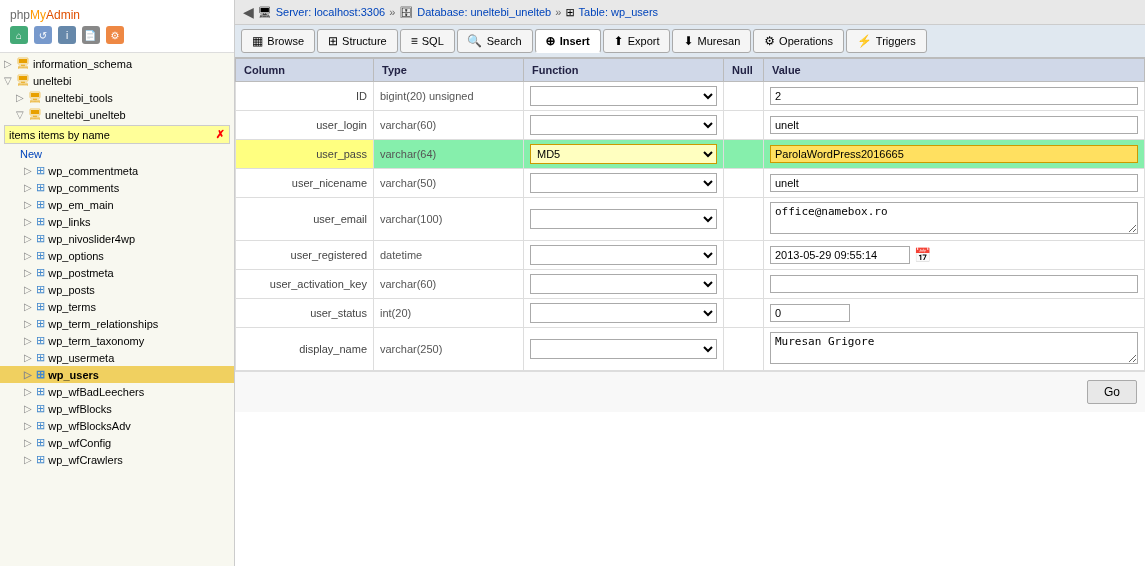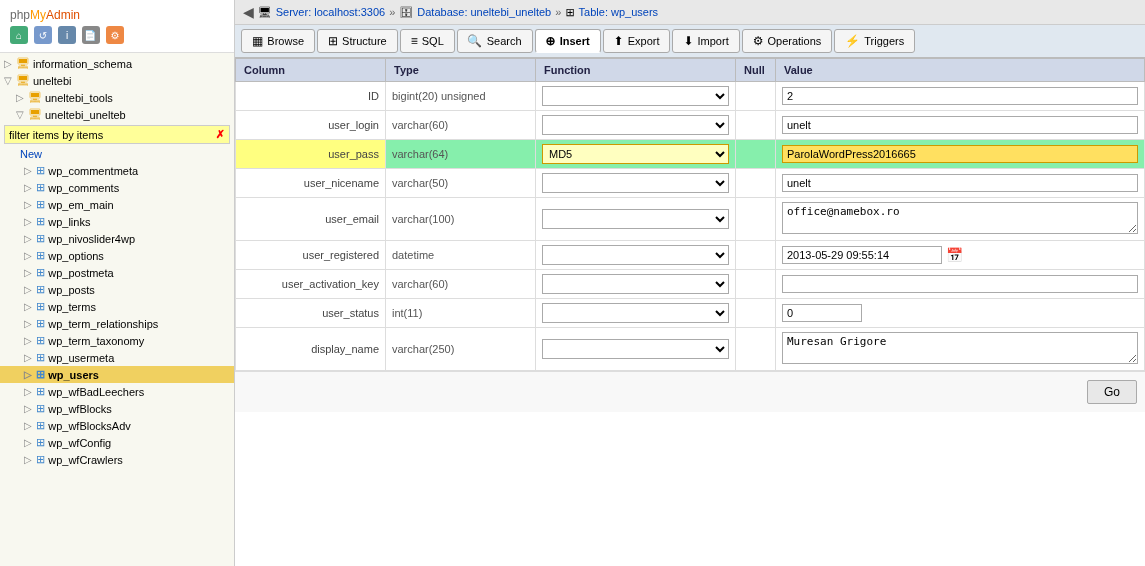--- a/index.html
+++ b/index.html
@@ -140,21 +140,21 @@
       font-size: 11px;
       font-weight: bold;
       color: #224;
     }
     .form-table td {
       border: 1px solid #ddd;
       padding: 4px 6px;
       vertical-align: middle;
       font-size: 11px;
     }
-    .col-column { width: 150px; text-align: right; color: #444; padding-right: 10px; }
+    .col-column { width: 138px; text-align: right; color: #444; padding-right: 10px; }
     .col-type { width: 150px; color: #555; }
     .col-function { width: 200px; }
     .col-null { width: 40px; text-align: center; }
     .col-value { }
     .field-select {
       width: 100%;
       padding: 2px;
       border: 1px solid #aaa;
       background: white;
       font-size: 11px;
@@ -229,21 +229,21 @@
       <span>uneltebi_tools</span>
     </div>
 
     <div class="tree-item" style="padding-left: 16px;">
       <span class="tree-expand">▽</span>
       <span class="tree-icon tree-db-icon">🖥</span>
       <span>uneltebi_unelteb</span>
     </div>
 
     <div class="filter-box">
-      <span>filter items by items</span>
+      <span>items items by name</span>
       <span class="filter-x">✗</span>
     </div>
 
     <div class="new-item">
       <span>New</span>
     </div>
 
     <div class="tree-item" style="padding-left: 24px;">
       <span class="tree-expand">▷</span>
       <span class="tree-icon" style="color:#4488cc;">⊞</span>
@@ -371,21 +371,21 @@
     <button class="tab-btn active">
       <span class="tab-icon">⊕</span>
       <span>Insert</span>
     </button>
     <button class="tab-btn">
       <span class="tab-icon">⬆</span>
       <span>Export</span>
     </button>
     <button class="tab-btn">
       <span class="tab-icon">⬇</span>
-      <span>Import</span>
+      <span>Muresan</span>
     </button>
     <button class="tab-btn">
       <span class="tab-icon">⚙</span>
       <span>Operations</span>
     </button>
     <button class="tab-btn">
       <span class="tab-icon">⚡</span>
       <span>Triggers</span>
     </button>
   </div>
@@ -437,35 +437,35 @@
             <td class="col-null"></td>
             <td class="col-value"><textarea class="field-textarea" rows="2" style="">office@namebox.ro</textarea></td>
           </tr>
           <tr>
             <td class="col-column">user_registered</td>
             <td class="col-type">datetime</td>
             <td class="col-function"><select class="field-select"><option value=""></option></select></td>
             <td class="col-null"></td>
             <td class="col-value">
               <div class="datetime-wrapper">
-                <input type="text" class="field-input" value="2013-05-29 09:55:14" style="width: 160px;">
+                <input type="text" class="field-input" value="2013-05-29 09:55:14" style="width: 140px;">
                 <span class="cal-icon">📅</span>
               </div>
             </td>
           </tr>
           <tr>
             <td class="col-column">user_activation_key</td>
             <td class="col-type">varchar(60)</td>
             <td class="col-function"><select class="field-select"><option value=""></option></select></td>
             <td class="col-null"></td>
             <td class="col-value"><input type="text" class="field-input" style=""></td>
           </tr>
           <tr>
             <td class="col-column">user_status</td>
-            <td class="col-type">int(11)</td>
+            <td class="col-type">int(20)</td>
             <td class="col-function"><select class="field-select"><option value=""></option></select></td>
             <td class="col-null"></td>
             <td class="col-value"><input type="text" class="field-input" value="0" style="width: 80px;"></td>
           </tr>
           <tr>
             <td class="col-column">display_name</td>
             <td class="col-type">varchar(250)</td>
             <td class="col-function"><select class="field-select"><option value=""></option></select></td>
             <td class="col-null"></td>
             <td class="col-value"><textarea class="field-textarea" rows="2" style="">Muresan Grigore</textarea></td>

